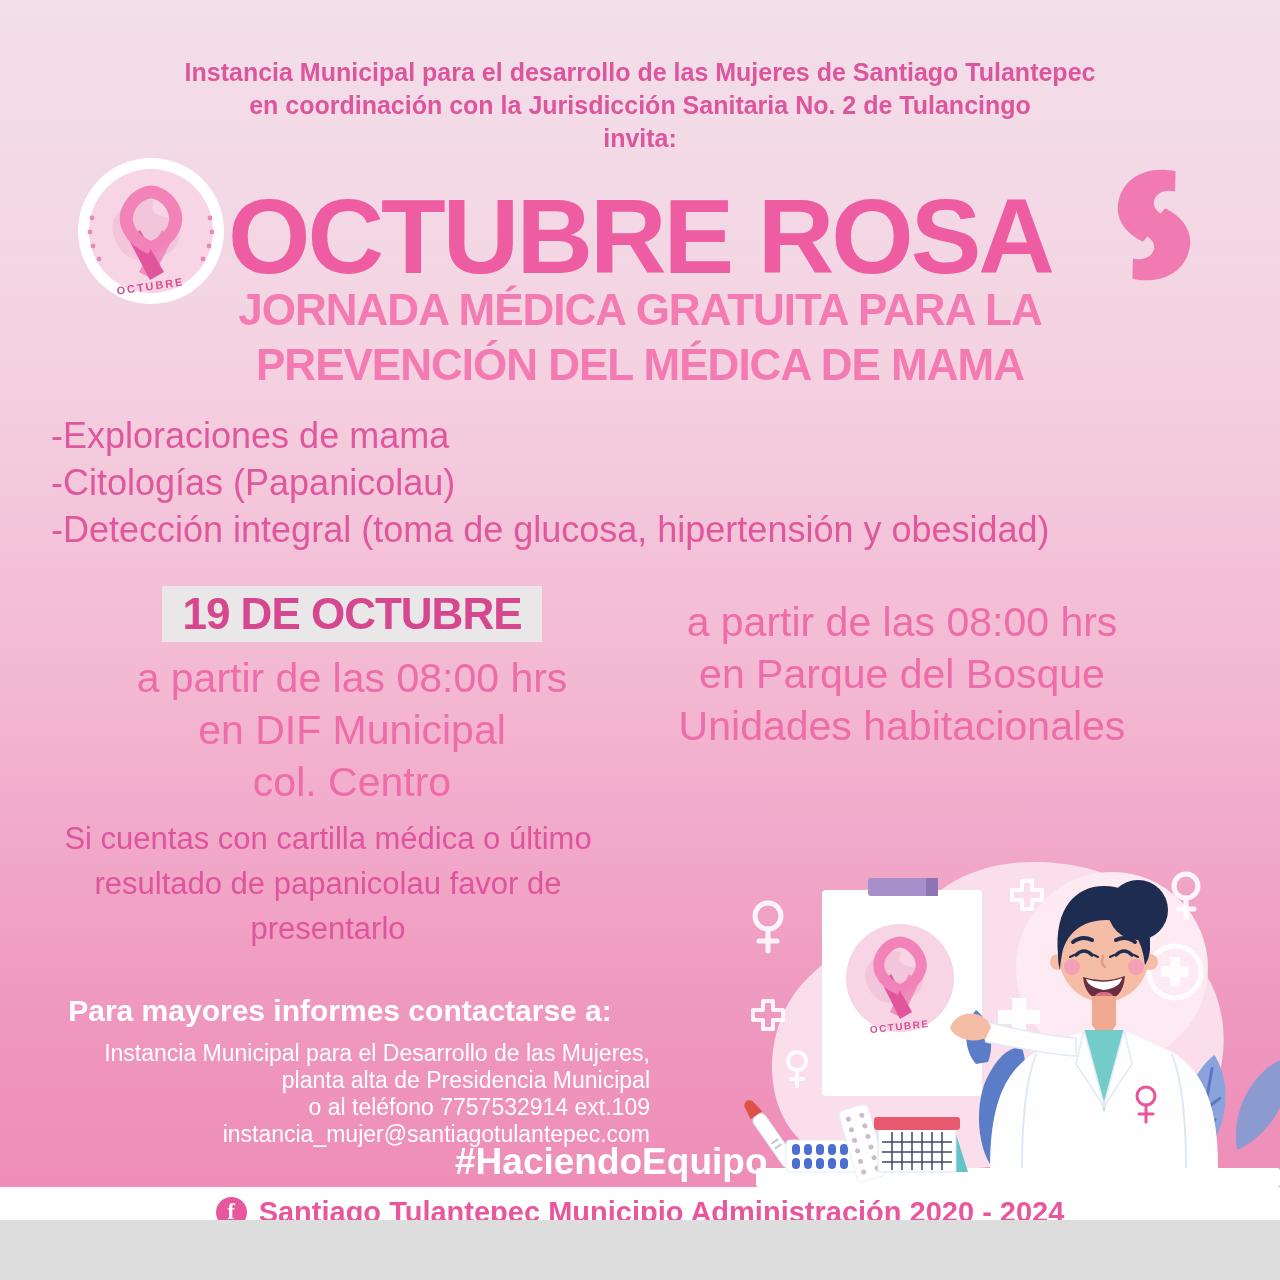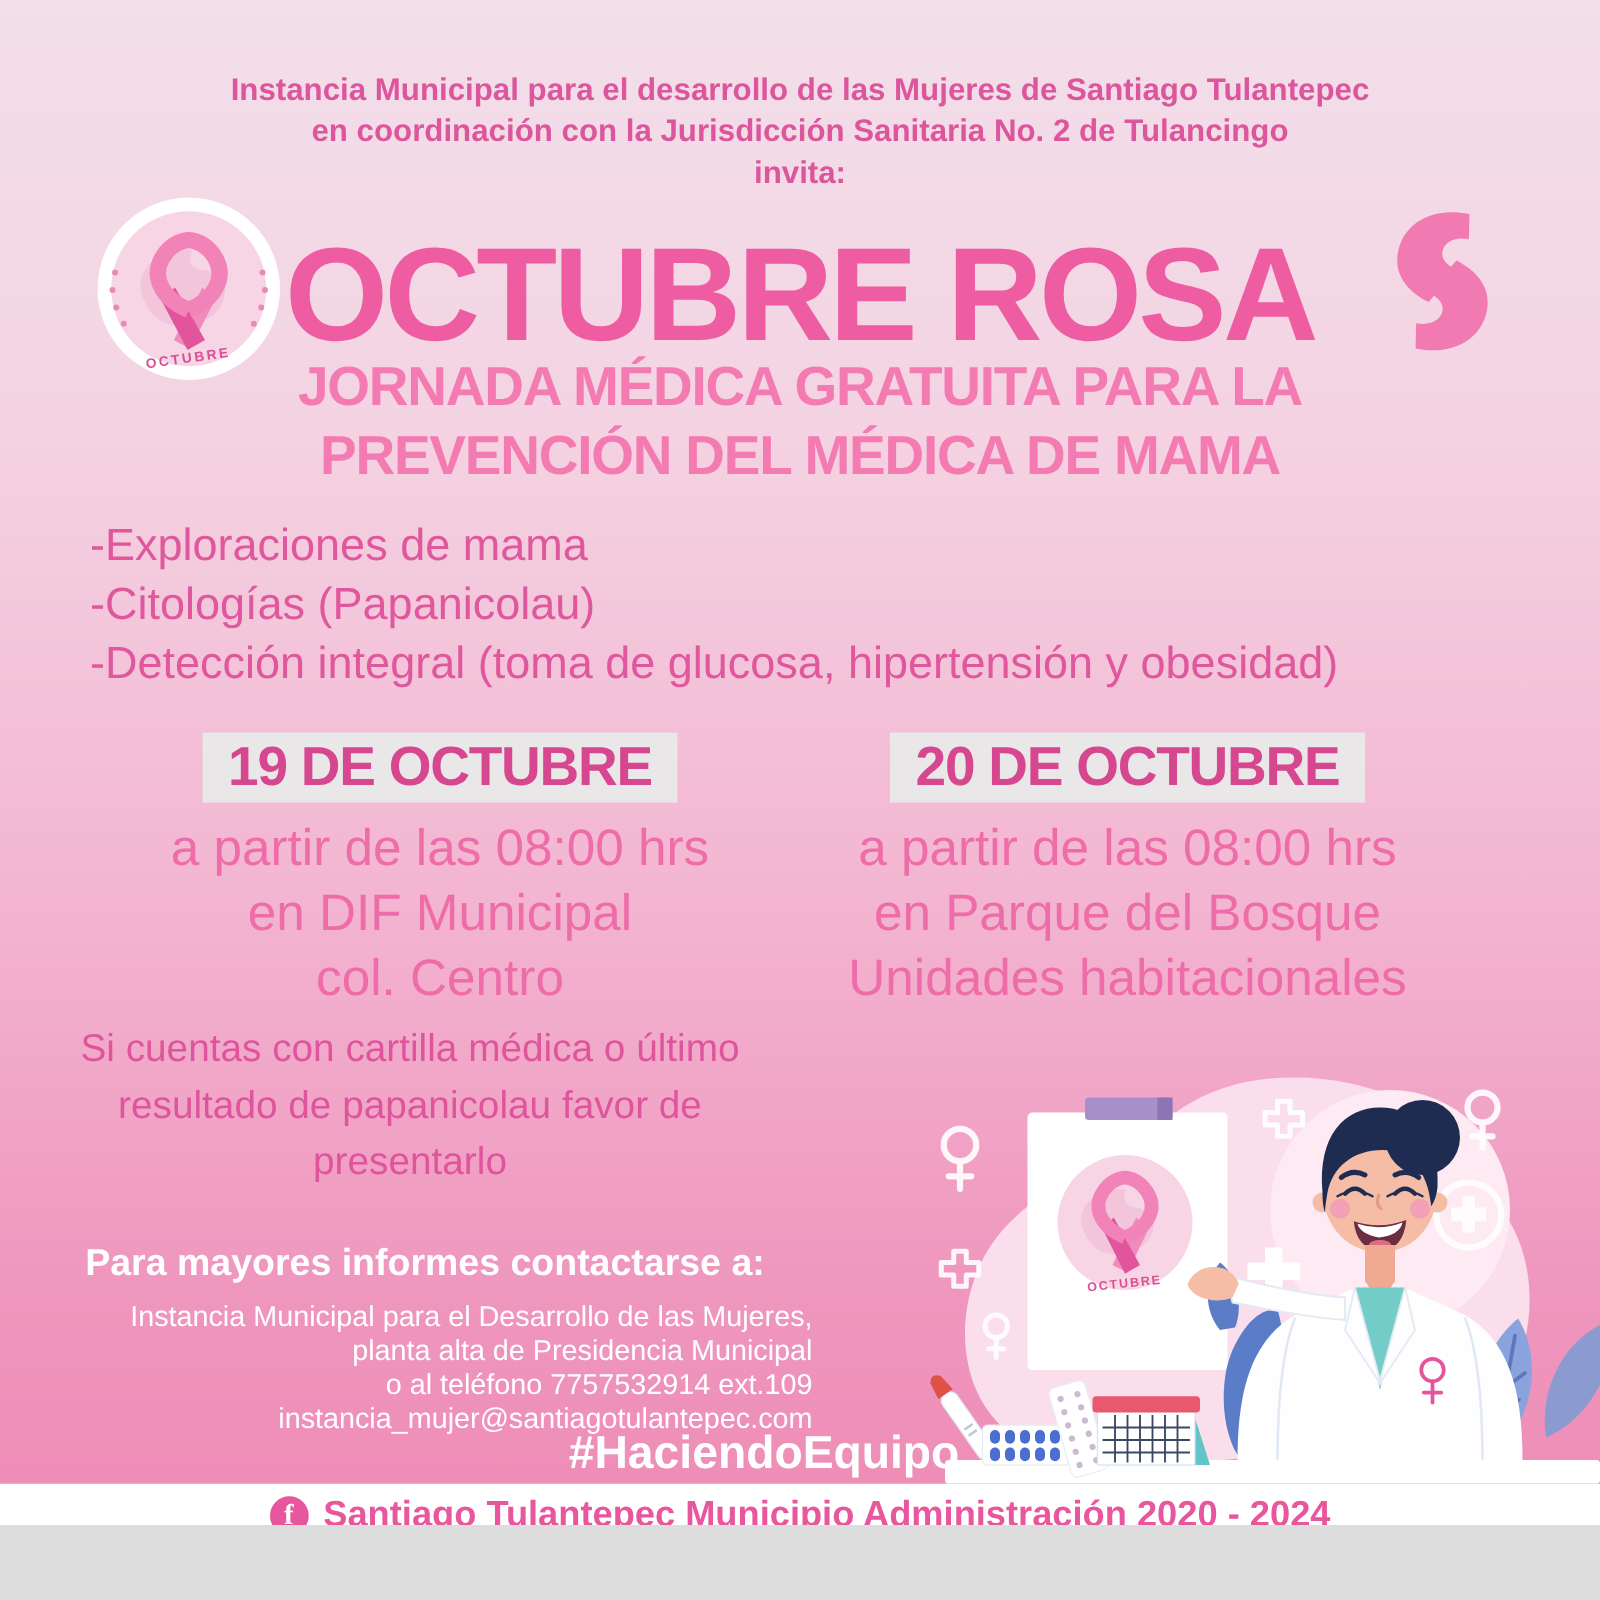--- a/index.html
+++ b/index.html
@@ -9,21 +9,21 @@
     background:linear-gradient(180deg,#f2dfe9 0%,#f4d3e2 28%,#f3b6d1 58%,#ef97be 84%,#ee8cb6 100%);
   }
   .header{position:absolute;top:56px;left:0;width:100%;text-align:center;
     color:#dd559c;font-size:25px;line-height:33px;font-weight:bold;}
   .badge-logo{position:absolute;left:76px;top:156px;width:150px;height:150px;}
   .s-logo{position:absolute;left:1092px;top:160px;width:124px;height:130px;}
   .title{position:absolute;left:0;top:176px;width:100%;text-align:center;
     color:#ee5ca2;font-size:106px;font-weight:bold;letter-spacing:-3px;}
   .subtitle{position:absolute;left:0;top:282px;width:100%;text-align:center;
     color:#f47bb1;font-size:44px;line-height:55px;font-weight:bold;letter-spacing:-1px;}
-  .services{position:absolute;left:72px;top:412px;color:#e0579e;font-size:36px;line-height:47px;}
+  .services{position:absolute;left:51px;top:412px;color:#e0579e;font-size:36px;line-height:47px;}
   .event{position:absolute;top:586px;width:460px;text-align:center;}
   .event.e1{left:122px;} .event.e2{left:672px;}
   .event-date{display:inline-block;background:#e9e7e8;color:#d6478f;
     font-weight:bold;font-size:44px;letter-spacing:-1px;padding:3px 20px;}
   .event-line{color:#ee6ca8;font-size:41px;line-height:52px;}
   .event-line.first{margin-top:10px;}
   .note{position:absolute;left:28px;top:816px;width:600px;text-align:center;
     color:#df549c;font-size:31px;line-height:45px;}
   .contact{position:absolute;left:30px;top:994px;width:620px;text-align:center;color:#ffffff;}
   .contact-heading{font-size:30px;font-weight:bold;margin-bottom:12px;}
@@ -96,21 +96,20 @@
   </div>
 
   <div class="event e1">
     <span class="event-date">19 DE OCTUBRE</span>
     <div class="event-line first">a partir de las 08:00 hrs</div>
     <div class="event-line">en DIF Municipal</div>
     <div class="event-line">col. Centro</div>
   </div>
 
   <div class="event e2">
-    <span class="event-date">20 DE OCTUBRE</span>
     <div class="event-line first">a partir de las 08:00 hrs</div>
     <div class="event-line">en Parque del Bosque</div>
     <div class="event-line">Unidades habitacionales</div>
   </div>
 
   <div class="note">
     <div>Si cuentas con cartilla médica o último</div>
     <div>resultado de papanicolau favor de</div>
     <div>presentarlo</div>
   </div>

